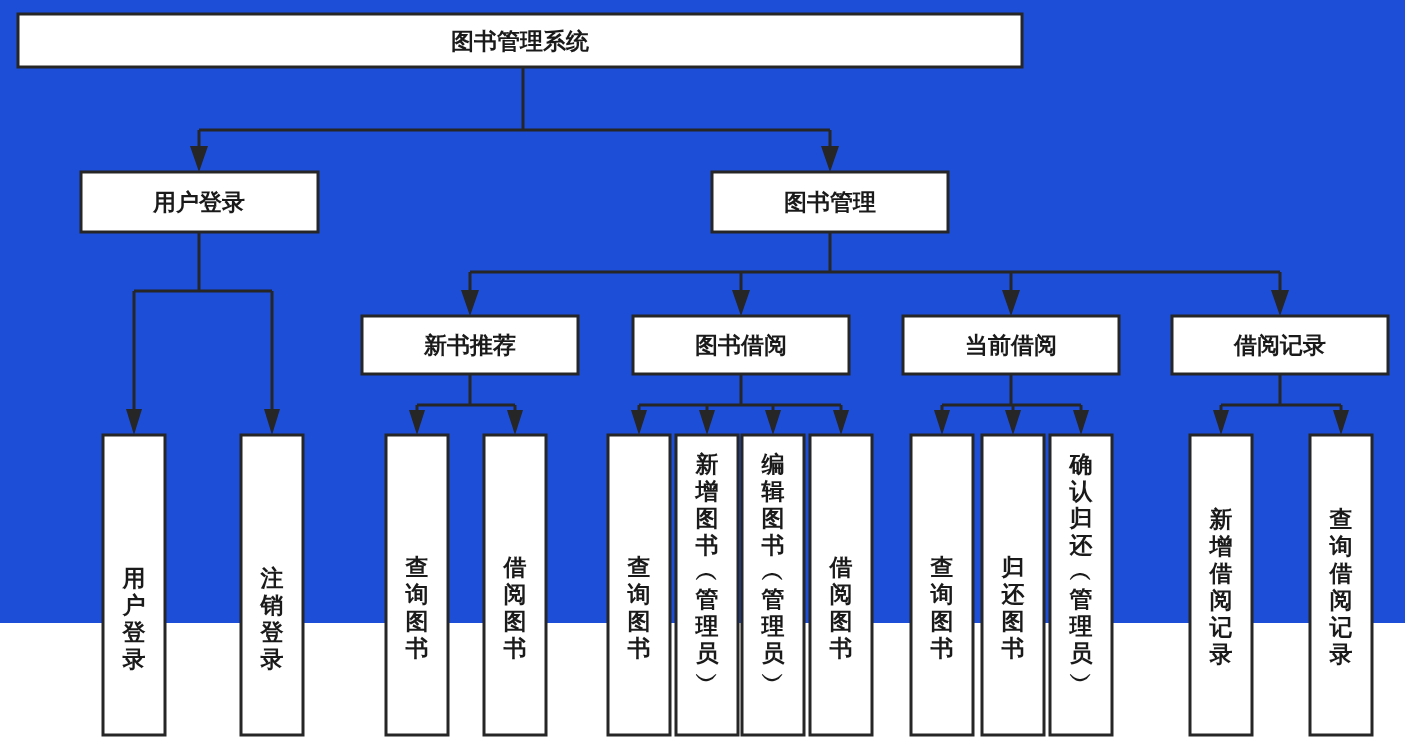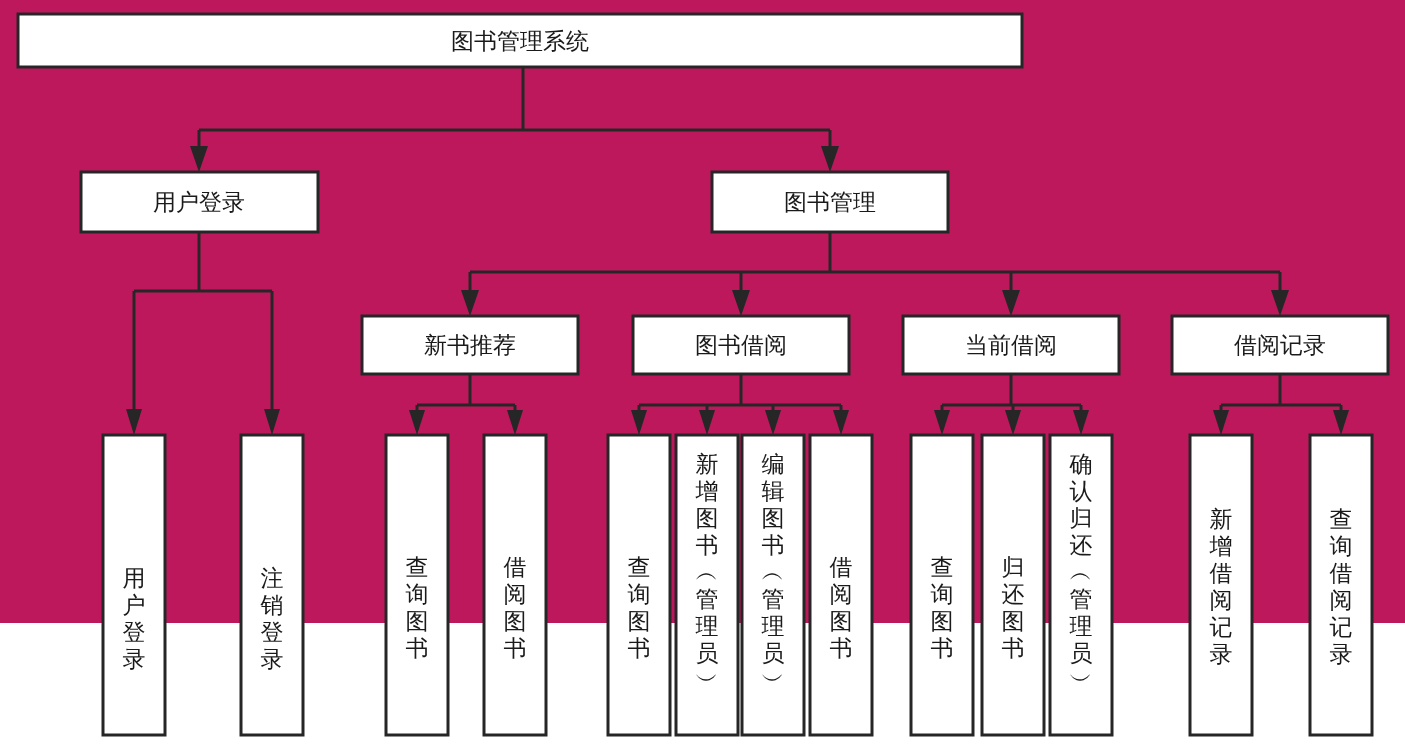--- a/index.html
+++ b/index.html
@@ -12,21 +12,22 @@
     font-family: "DejaVu Sans", "Liberation Sans", sans-serif;
     width: 1405px;
     height: 747px;
     overflow: hidden;
     position: relative;
   }
   #diagram-root {
     position: relative;
     width: 1405px;
     height: 623px;
-    background: #be185d;
+    background: #1d4ed8;
+    font-weight: bold;
   }
   svg#flowchart {
     position: absolute;
     left: 0;
     top: 0;
     width: 1405px;
     height: 747px;
     display: block;
   }
   .node-box {

